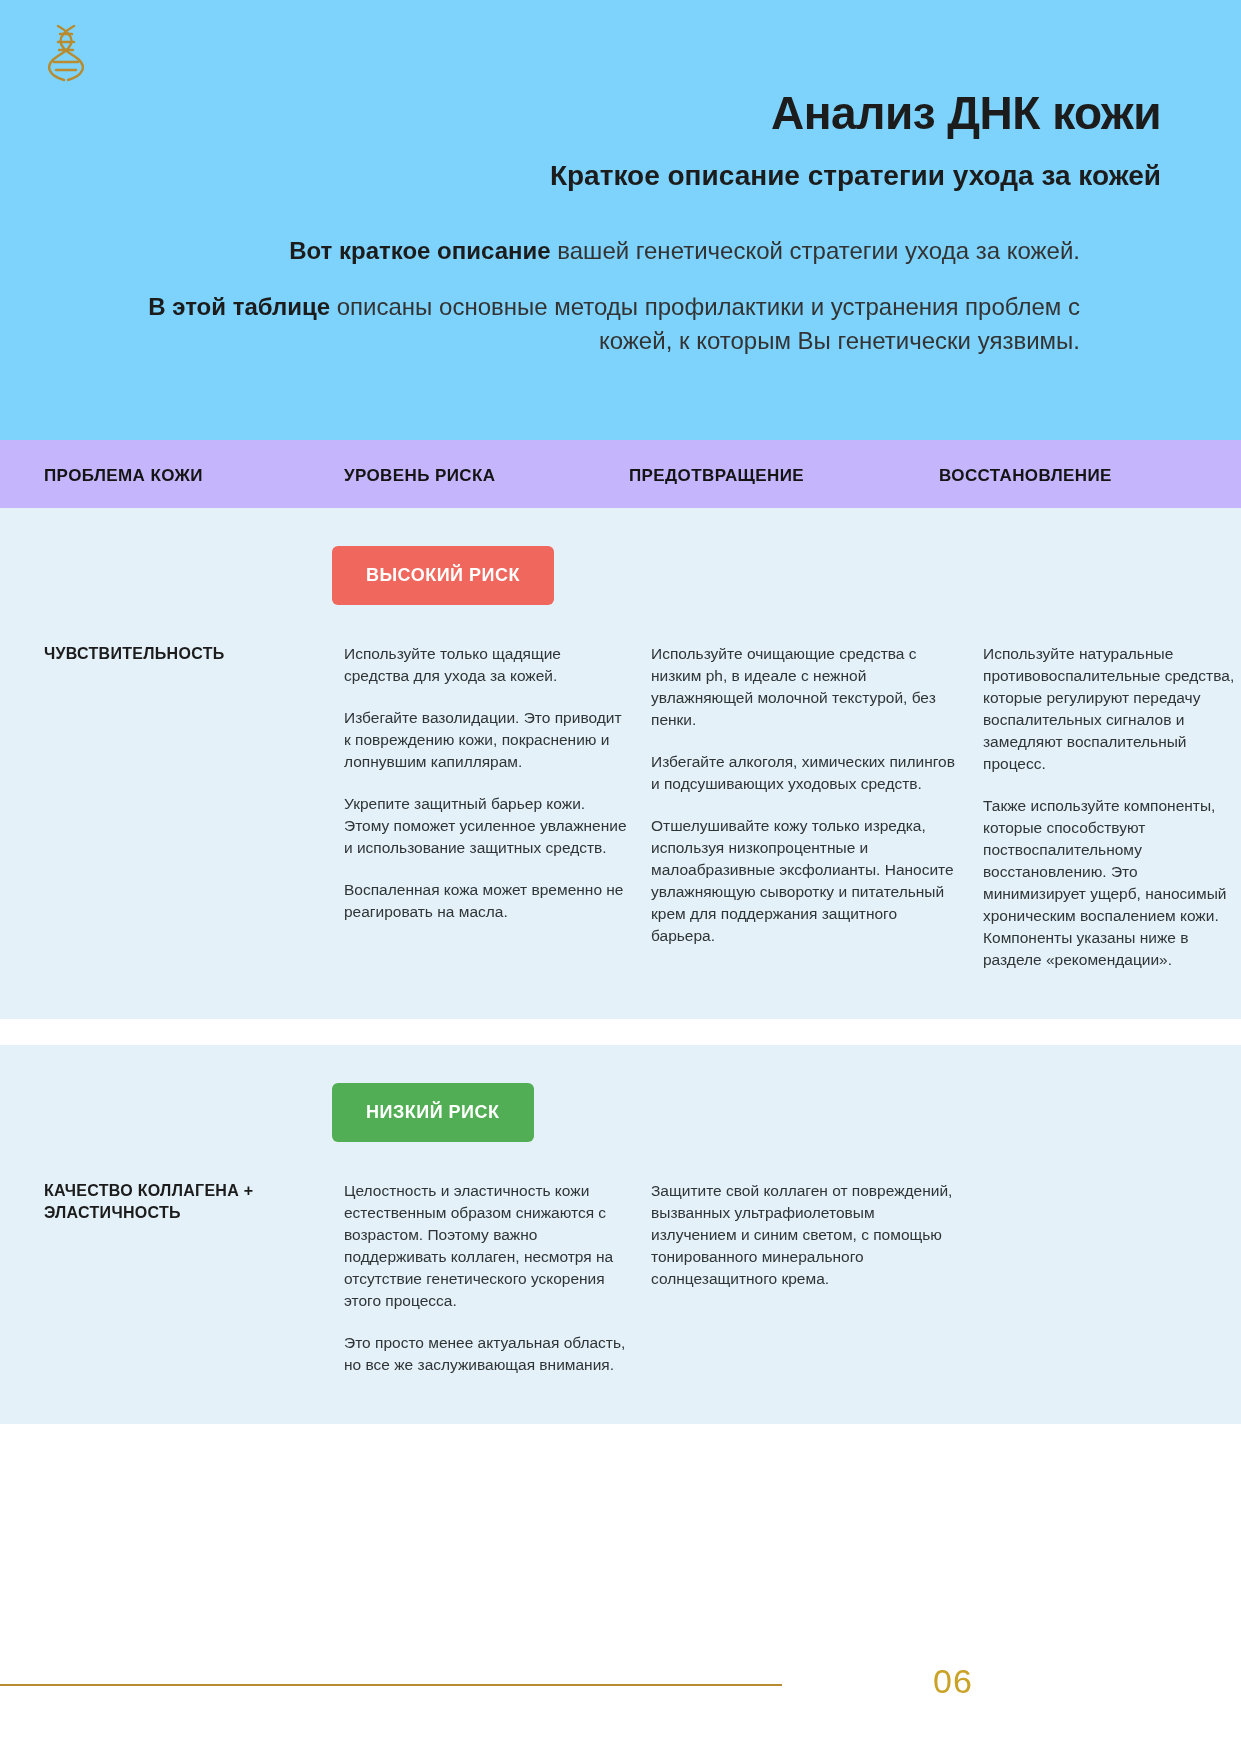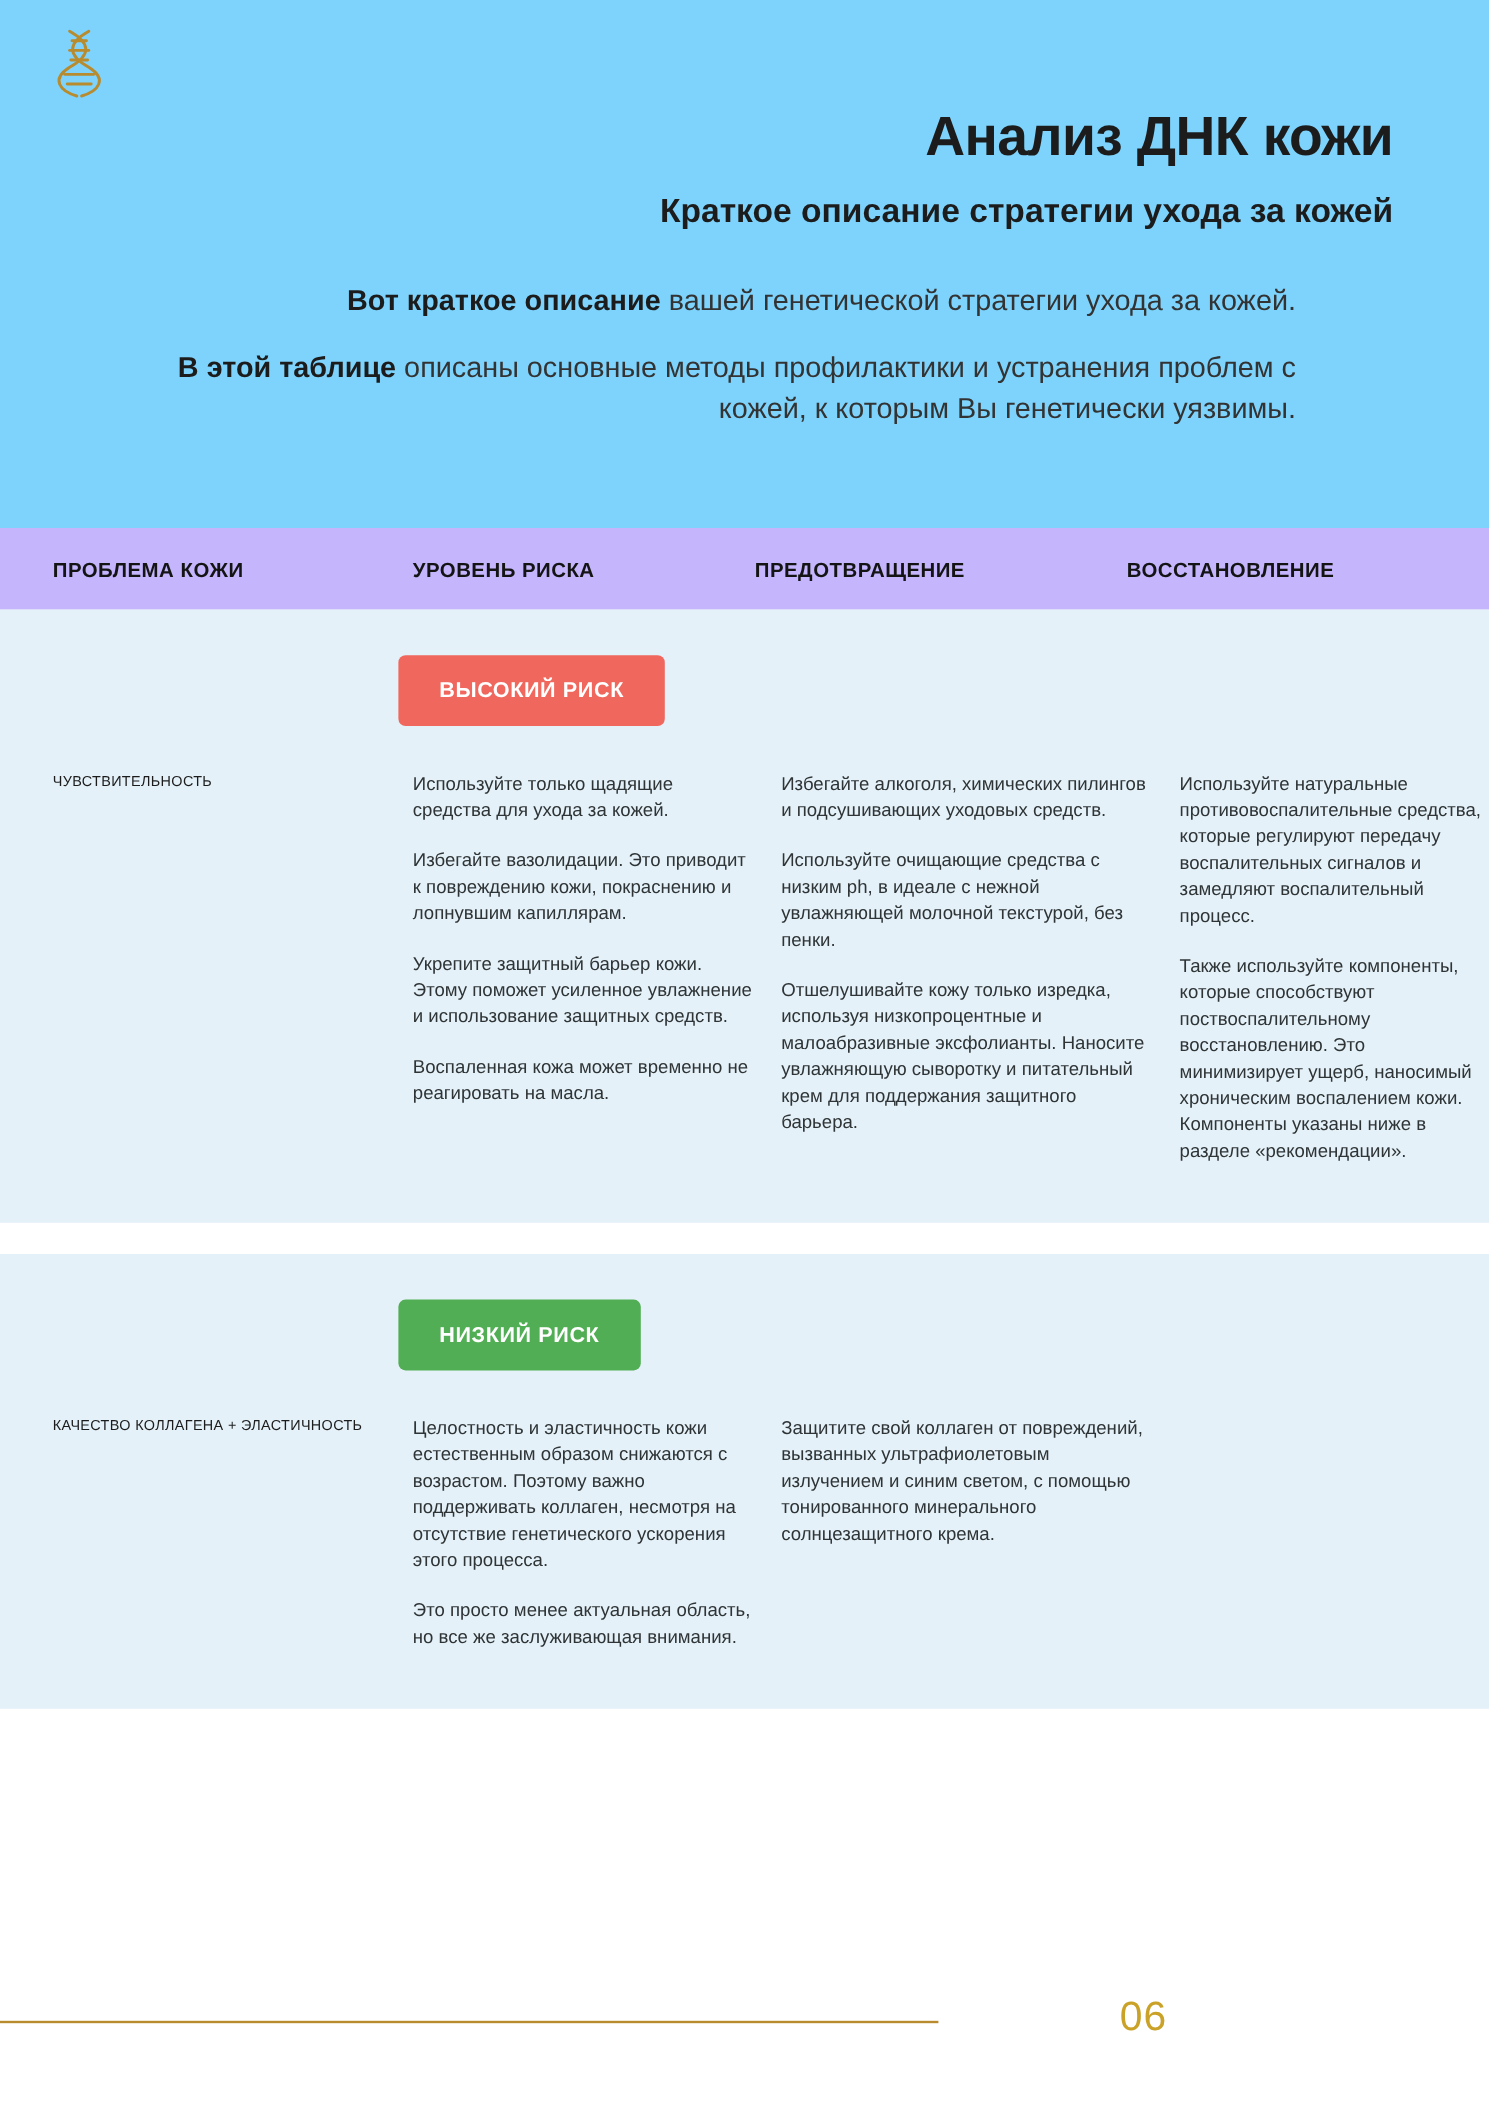--- a/index.html
+++ b/index.html
@@ -114,22 +114,22 @@
   .badge-low  { background: #52ae54; }
 
   .row-body {
     display: flex;
     padding: 38px 0 48px 0;
   }
 
   .cell-label {
     width: 300px;
     flex: none;
-    font-size: 12px;
-    font-weight: normal;
+    font-size: 16px;
+    font-weight: bold;
     letter-spacing: 0.3px;
     color: #1c1c1c;
     line-height: 1.35;
     text-transform: uppercase;
   }
   .cell {
     flex: none;
     font-size: 15.5px;
     line-height: 1.42;
     color: #2f3436;
@@ -213,22 +213,22 @@
     </div>
     <div class="row-body">
       <div class="cell-label col-1">ЧУВСТВИТЕЛЬНОСТЬ</div>
       <div class="cell col-2">
         <p>Используйте только щадящие средства для ухода за кожей.</p>
         <p>Избегайте вазолидации. Это приводит к повреждению кожи, покраснению и лопнувшим капиллярам.</p>
         <p>Укрепите защитный барьер кожи. Этому поможет усиленное увлажнение и использование защитных средств.</p>
         <p>Воспаленная кожа может временно не реагировать на масла.</p>
       </div>
       <div class="cell col-3">
+        <p>Используйте очищающие средства с низким ph, в идеале с нежной увлажняющей молочной текстурой, без пенки.</p>
         <p>Избегайте алкоголя, химических пилингов и подсушивающих уходовых средств.</p>
-        <p>Используйте очищающие средства с низким ph, в идеале с нежной увлажняющей молочной текстурой, без пенки.</p>
         <p>Отшелушивайте кожу только изредка, используя низкопроцентные и малоабразивные эксфолианты. Наносите увлажняющую сыворотку и питательный крем для поддержания защитного барьера.</p>
       </div>
       <div class="cell col-4">
         <p>Используйте натуральные противовоспалительные средства, которые регулируют передачу воспалительных сигналов и замедляют воспалительный процесс.</p>
         <p>Также используйте компоненты, которые способствуют поствоспалительному восстановлению. Это минимизирует ущерб, наносимый хроническим воспалением кожи. Компоненты указаны ниже в разделе «рекомендации».</p>
       </div>
     </div>
   </div>
 
   <div class="row-gap"></div>

